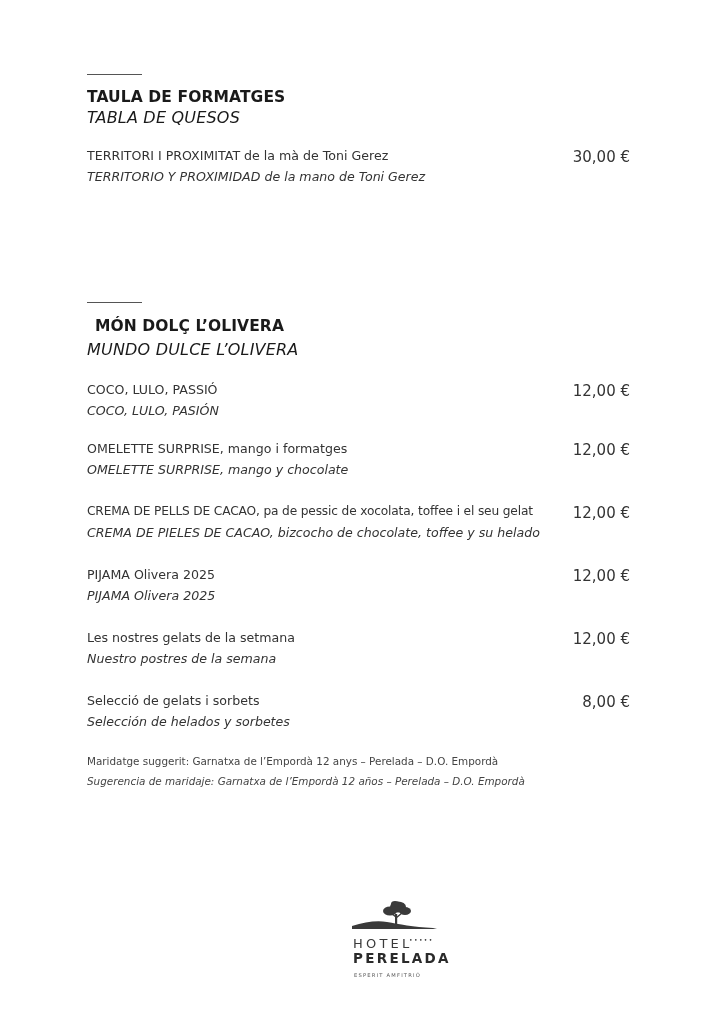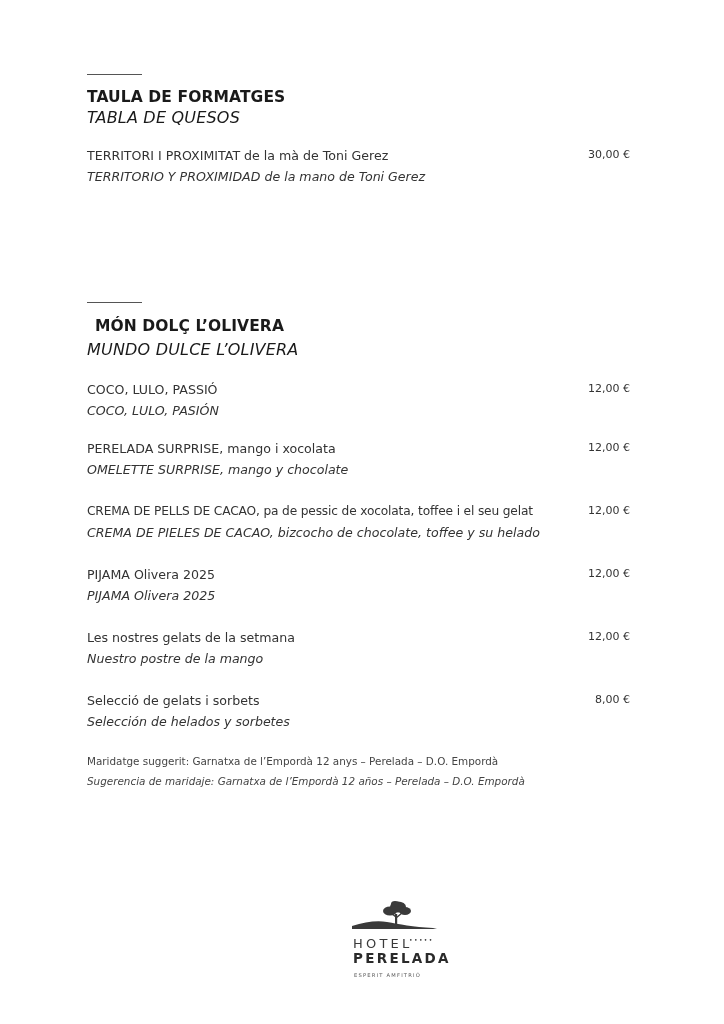--- a/index.html
+++ b/index.html
@@ -7,21 +7,21 @@
       width: 724px; height: 1024px; position: relative; overflow: hidden;
       font-family: "DejaVu Sans", sans-serif; color: #2a2a2a;
     }
     .page { position: absolute; left: 0; top: 0; width: 633px; height: 1024px; padding-left: 6px; }
     .rule { position: absolute; left: 87px; width: 55px; height: 0; border-top: 1.2px solid #555; }
     .sec-title { position: absolute; left: 87px; font-size: 15.5px; font-weight: bold; color: #1a1a1a; letter-spacing: 0.1px; }
     .sec-sub { position: absolute; left: 87px; font-size: 16px; font-style: italic; color: #1a1a1a; font-weight: normal; letter-spacing: 0.2px; }
     .item { position: absolute; left: 87px; width: 543px; }
     .item-name { position: absolute; left: 0; top: 0; font-size: 12.6px; color: #333; white-space: nowrap; }
     .item-sub { position: absolute; left: 0; top: 21px; font-size: 12.6px; font-style: italic; color: #333; white-space: nowrap; }
-    .price { position: absolute; right: 0; top: 0; font-size: 11px; color: #333; white-space: nowrap; }
+    .price { position: absolute; right: 0; top: 0; font-size: 15px; color: #333; white-space: nowrap; }
     .note { position: absolute; left: 87px; font-size: 12.6px; color: #333; white-space: nowrap; }
     .note i { font-style: italic; }
     .pairing { position: absolute; left: 87px; font-size: 10.4px; color: #444; white-space: nowrap; }
     .pairing.it { font-style: italic; }
     .logo { position: absolute; left: 312px; top: 898px; width: 104px; height: 90px; margin-left: 39px; }
     .logo-hotel { position: absolute; left: 2px; top: 38px; font-size: 13px; letter-spacing: 3.2px; color: #3a3a3a; }
     .logo-stars { position: absolute; left: 58px; top: 38px; font-size: 6px; letter-spacing: 1.4px; color: #3a3a3a; }
     .logo-name { position: absolute; left: 2px; top: 52px; font-size: 13.5px; font-weight: bold; letter-spacing: 2.3px; color: #2a2a2a; }
     .logo-tag { position: absolute; left: 3px; top: 74px; font-size: 5.2px; letter-spacing: 1.2px; color: #555; }
   </style>
@@ -45,41 +45,41 @@
   <div class="sec-title" style="top:317px;margin-left:8px;">MÓN DOLÇ L’OLIVERA</div>
   <div class="sec-sub" style="top:340px;">MUNDO DULCE L’OLIVERA</div>
 
   <div class="item" style="top:382px;">
     <div class="item-name">COCO, LULO, PASSIÓ</div>
     <div class="price">12,00 €</div>
     <div class="item-sub">COCO, LULO, PASIÓN</div>
   </div>
 
   <div class="item" style="top:441px;">
-    <div class="item-name">PERELADA SURPRISE, mango i xocolata</div>
+    <div class="item-name">OMELETTE SURPRISE, mango i formatges</div>
     <div class="price">12,00 €</div>
     <div class="item-sub">OMELETTE SURPRISE, mango y chocolate</div>
   </div>
 
   <div class="item" style="top:504px;">
     <div class="item-name" style="font-size:12.2px; letter-spacing:-0.15px;">CREMA DE PELLS DE CACAO, pa de pessic de xocolata, toffee i el seu gelat</div>
     <div class="price">12,00 €</div>
     <div class="item-sub">CREMA DE PIELES DE CACAO, bizcocho de chocolate, toffee y su helado</div>
   </div>
 
   <div class="item" style="top:567px;">
     <div class="item-name">PIJAMA Olivera 2025</div>
     <div class="price">12,00 €</div>
     <div class="item-sub">PIJAMA Olivera 2025</div>
   </div>
 
   <div class="item" style="top:630px;">
     <div class="item-name">Les nostres gelats de la setmana</div>
     <div class="price">12,00 €</div>
-    <div class="item-sub">Nuestro postre de la mango</div>
+    <div class="item-sub">Nuestro postres de la semana</div>
   </div>
 
   <div class="item" style="top:693px;">
     <div class="item-name">Selecció de gelats i sorbets</div>
     <div class="price">8,00 €</div>
     <div class="item-sub">Selección de helados y sorbetes</div>
   </div>
 
   <div class="pairing" style="top:755px;">Maridatge suggerit: Garnatxa de l’Empordà 12 anys – Perelada – D.O. Empordà</div>
   <div class="pairing it" style="top:775px;">Sugerencia de maridaje: Garnatxa de l’Empordà 12 años – Perelada – D.O. Empordà</div>

